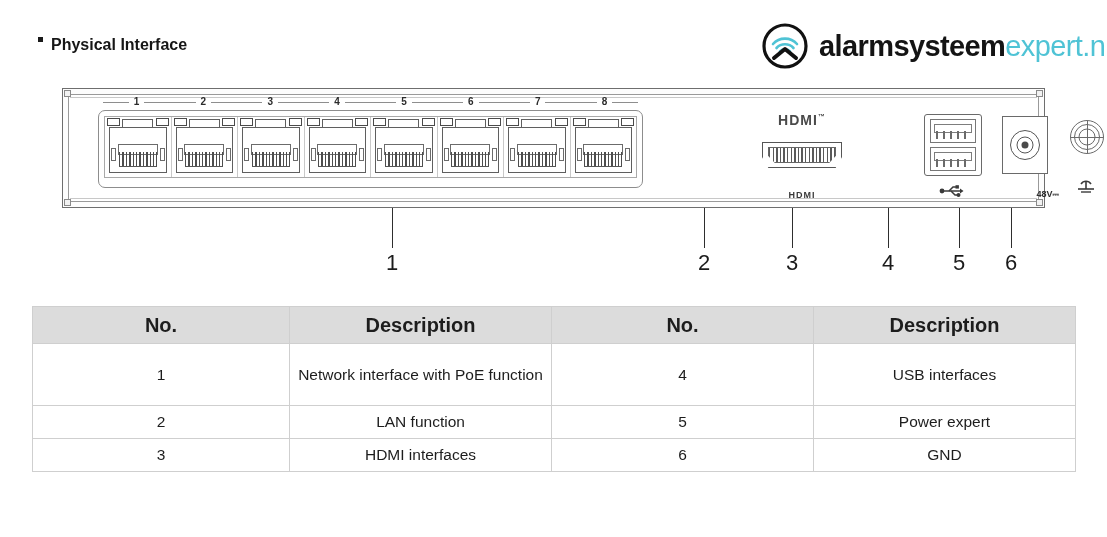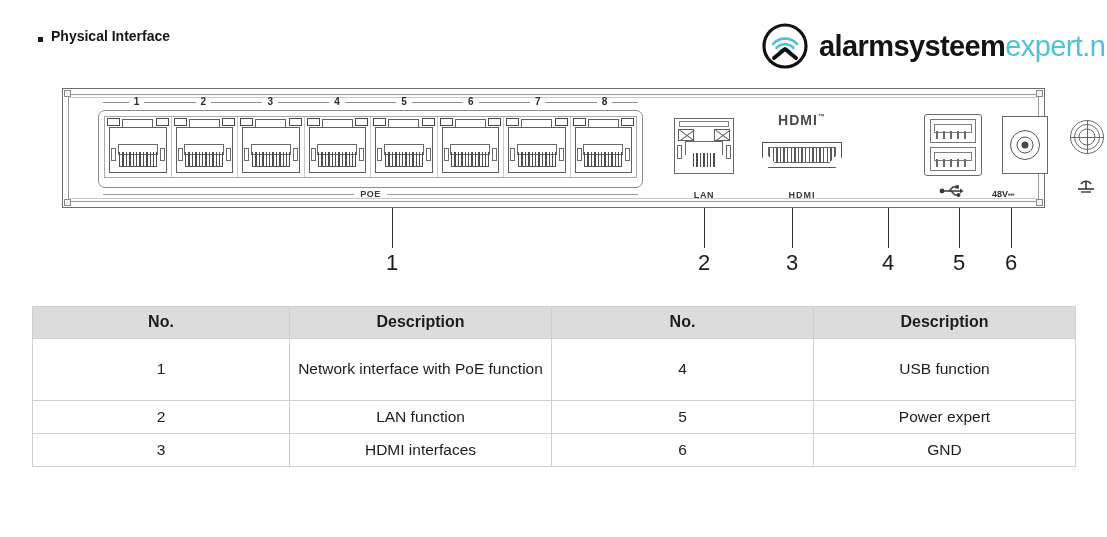--- a/index.html
+++ b/index.html
@@ -7,21 +7,21 @@
     width: 1107px; height: 537px;
     background: #ffffff;
     font-family: "Liberation Sans", sans-serif;
     overflow: hidden;
   }
   .page { position: relative; width: 1107px; height: 537px; background: #fff; }
   .title-bullet {
     position: absolute; left: 38px; top: 37px;
     width: 5px; height: 5px; background: #1a1a1a;
   }
-  .title-text { position: absolute; left: 51px; top: 28px; font-size: 14px; font-weight: bold; color: #161616; }
+  .title-text { position: absolute; left: 51px; top: 36px; font-size: 16px; font-weight: bold; color: #161616; }
 
   
   .logo { position: absolute; left: 762px; top: 22px; height: 48px; display: flex; align-items: center; }
   .logo-mark { width: 46px; height: 46px; position: relative; flex: 0 0 auto; }
   .logo-word { margin-left: 11px; font-size: 29px; letter-spacing: -.6px; white-space: nowrap; line-height: 1; }
   .logo-word .lw-a { color: #141414; font-weight: bold; }
   .logo-word .lw-b { color: #4fc3d5; font-weight: normal; }
 
   
   .device { position: absolute; left: 62px; top: 88px; width: 983px; height: 120px; }
@@ -108,21 +108,21 @@
 
   
   .pwr-cell { left: 930px; width: 66px; }
   .pwr-port { position: absolute; left: 10px; top: 6px; width: 46px; height: 58px; border: 1.6px solid #6a6a6a; background: #fff; }
   .pwr-ring { position: absolute; left: 50%; top: 50%; transform: translate(-50%,-50%); width: 30px; height: 30px;
               border: 1.8px solid #555; border-radius: 50%; }
   .pwr-ring2 { position: absolute; left: 50%; top: 50%; transform: translate(-50%,-50%); width: 17px; height: 17px;
                border: 1.6px solid #555; border-radius: 50%; }
   .pwr-pin { position: absolute; left: 50%; top: 50%; transform: translate(-50%,-50%); width: 7px; height: 7px;
              background: #4a4a4a; border-radius: 50%; }
-  .pwr-cap { position: absolute; left: 0; right: 0; bottom: 0; text-align: left; font-size: 9px; font-weight: bold; color: #2f2f2f; white-space: nowrap; }
+  .pwr-cap { position: absolute; left: 0; right: 0; bottom: 0; text-align: right; font-size: 9px; font-weight: bold; color: #2f2f2f; white-space: nowrap; }
   .pwr-cap .dc { display: inline-block; font-size: 8px; letter-spacing: -1px; }
 
   
   .gnd-cell { left: 996px; width: 56px; }
   .gnd-port { position: absolute; left: 12px; top: 10px; width: 34px; height: 34px; }
   .gnd-o1, .gnd-o2, .gnd-o3 { position: absolute; left: 50%; top: 50%; transform: translate(-50%,-50%); border: 1.4px solid #6a6a6a; border-radius: 50%; }
   .gnd-o1 { width: 34px; height: 34px; } .gnd-o2 { width: 26px; height: 26px; } .gnd-o3 { width: 17px; height: 17px; }
   .gnd-cross-h, .gnd-cross-v { position: absolute; background: #6a6a6a; }
   .gnd-cross-h { left: 1px; right: 1px; top: 50%; height: 1.3px; }
   .gnd-cross-v { top: 1px; bottom: 1px; left: 50%; width: 1.3px; }
@@ -132,21 +132,21 @@
   .callouts { position: absolute; left: 0; top: 208px; width: 1107px; height: 72px; }
   .co-line { position: absolute; top: 0; width: 1.3px; height: 40px; background: #2e2e2e; }
   .co-num { position: absolute; top: 44px; transform: translateX(-50%); font-size: 22px; color: #1b1b1b; line-height: 1; }
 
   
   .tbl { position: absolute; left: 32px; top: 306px; width: 1043px; border-collapse: collapse; table-layout: fixed; }
   .tbl th, .tbl td {
     border: 1px solid #cfcfcf; text-align: center; color: #1d1d1d;
     font-size: 15.5px; font-weight: normal; padding: 7px 6px; line-height: 1.42;
   }
-  .tbl th { background: #dcdcdc; font-weight: bold; font-size: 16px; height: 31px; padding: 4px 6px; }
+  .tbl th { background: #dcdcdc; font-weight: bold; font-size: 20px; height: 31px; padding: 4px 6px; }
   .tbl .c1 { width: 257px; } .tbl .c2 { width: 262px; }
   .tbl .c3 { width: 262px; } .tbl .c4 { width: 262px; }
   .tbl tr.tall td { height: 62px; vertical-align: middle; }
   .tbl tr.short td { height: 33px; padding: 4px 6px; }
 </style>
 </head>
 <body>
 
 <div class="page">
 
@@ -307,38 +307,21 @@
           <div class="rj-body">
               <div class="rj-slot"></div>
               <div class="rj-clipL"></div>
               <div class="rj-clipR"></div>
               <div class="rj-pins"></div>
             </div>
         </div>
       </div>
     </div>
 
-    <div class="poe-cap">
-      <span class="ln"></span>
-        <span class="tx">POE</span>
-        <span class="ln"></span>
-    </div>
-
-    <div class="pcell lan-cell">
-      <div class="lan-port">
-        <div class="lan-top"></div>
-        <div class="lan-x l"></div>
-          <div class="lan-x r"></div>
-        <div class="lan-mid"></div>
-        <div class="lan-clip l"></div>
-          <div class="lan-clip r"></div>
-        <div class="lan-pins"></div>
-      </div>
-      <div class="plabel">LAN</div>
-    </div>
+
 
     <div class="pcell hdmi-cell">
       <div class="hdmi-logo"><span>HDMI</span><sup>™</sup></div>
       <div class="hdmi-port">
         <div class="hdmi-shell"></div>
         <div class="hdmi-inner"></div>
       </div>
       <div class="hdmi-cap">HDMI</div>
     </div>
 
@@ -427,21 +410,21 @@
         <th>Description</th>
         <th>No.</th>
         <th>Description</th>
       </tr>
     </thead>
     <tbody>
       <tr class="tall">
         <td>1</td>
         <td>Network interface with PoE function</td>
         <td>4</td>
-        <td>USB function</td>
+        <td>USB interfaces</td>
       </tr>
       <tr class="short">
         <td>2</td>
         <td>LAN function</td>
         <td>5</td>
         <td>Power expert</td>
       </tr>
       <tr class="short">
         <td>3</td>
         <td>HDMI interfaces</td>

